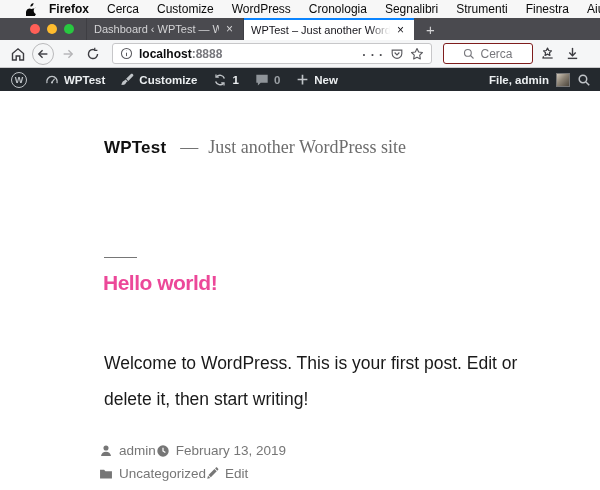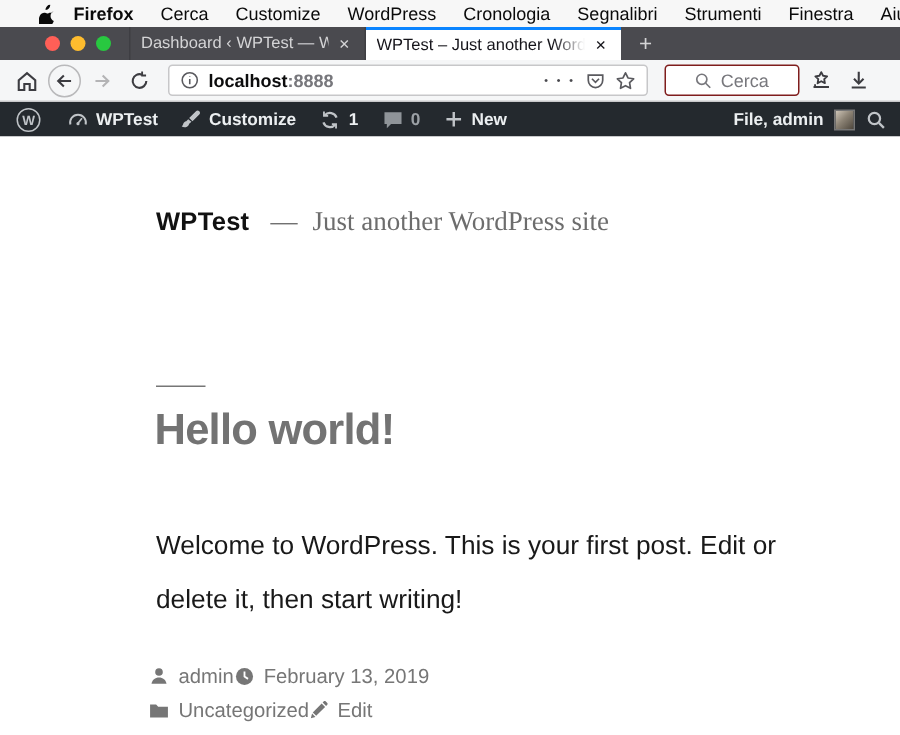--- a/index.html
+++ b/index.html
@@ -80,21 +80,21 @@
   }
   
   .content { position:absolute; top:91px; left:0; width:600px; height:399px; background:#fff; }
   .site-header { position:absolute; left:104px; top:46px; display:flex; align-items:baseline; }
   .site-title { font-size:17px; font-weight:700; color:#111; letter-spacing:.2px; }
   .site-sep, .site-tagline { font-family:"Liberation Serif", serif; font-size:18px; color:#6d6d6d; }
   .site-sep { margin:0 10px 0 14px; }
   .post-divider { position:absolute; left:104px; top:166px; width:33px; border-top:1px solid #767676; }
   .post-title {
     position:absolute; left:103px; top:180px;
-    font-size:29px; font-weight:700; letter-spacing:-0.5px; color:#737373;
+    font-size:21px; font-weight:700; letter-spacing:-0.5px; color:#ec4899;
   }
   .post-body {
     position:absolute; left:104px; top:254px; width:446px;
     font-family:Liberation Sans, sans-serif; font-size:17.5px; line-height:36px; color:#191919;
   }
   .post-meta {
     position:absolute; left:99px; top:348px;
     color:#767676; font-size:13.5px;
   }
   .meta-row { display:flex; align-items:center; height:23px; }

